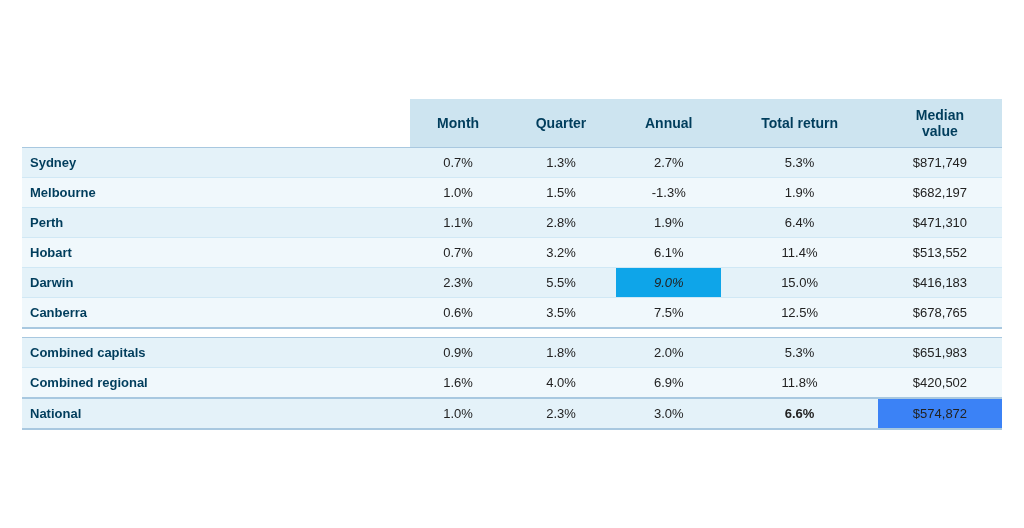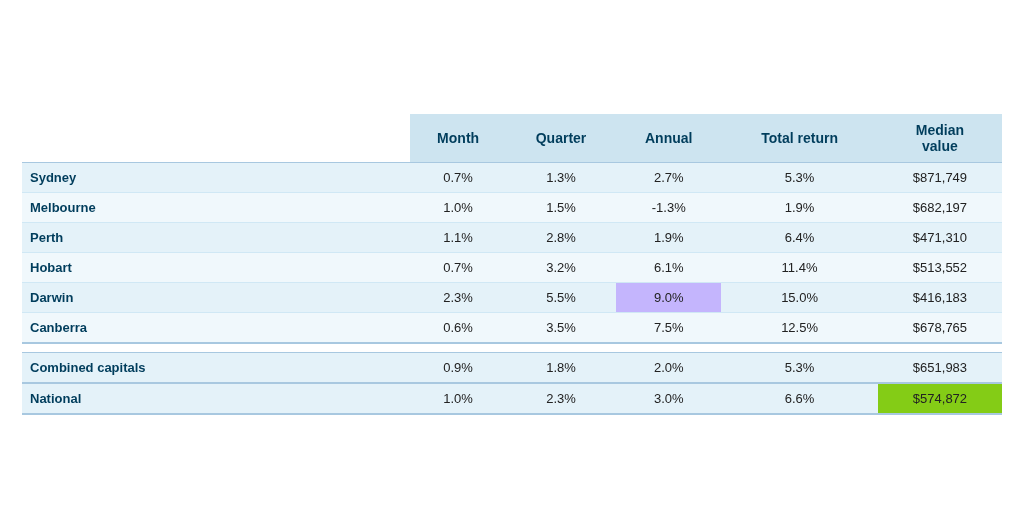--- a/index.html
+++ b/index.html
@@ -111,21 +111,21 @@
           <td class="value-cell" style="background-color: rgb(240, 248, 252);">0.7%</td>
           <td class="value-cell" style="background-color: rgb(240, 248, 252);">3.2%</td>
           <td class="value-cell" style="background-color: rgb(240, 248, 252);">6.1%</td>
           <td class="value-cell" style="background-color: rgb(240, 248, 252);">11.4%</td>
           <td class="value-cell" style="background-color: rgb(240, 248, 252);">$513,552</td>
         </tr>
         <tr>
           <td class="city-name" style="background-color: rgb(228, 242, 249);">Darwin</td>
           <td class="value-cell" style="background-color: rgb(228, 242, 249);">2.3%</td>
           <td class="value-cell" style="background-color: rgb(228, 242, 249);">5.5%</td>
-          <td class="value-cell" style="background-color: #c4b5fd;">9.0%</td>
+          <td class="value-cell" style="background-color: #0ea5e9; font-style: italic;">9.0%</td>
           <td class="value-cell" style="background-color: rgb(228, 242, 249);">15.0%</td>
           <td class="value-cell" style="background-color: rgb(228, 242, 249);">$416,183</td>
         </tr>
         <tr>
           <td class="city-name" style="background-color: rgb(240, 248, 252);">Canberra</td>
           <td class="value-cell" style="background-color: rgb(240, 248, 252);">0.6%</td>
           <td class="value-cell" style="background-color: rgb(240, 248, 252);">3.5%</td>
           <td class="value-cell" style="background-color: rgb(240, 248, 252);">7.5%</td>
           <td class="value-cell" style="background-color: rgb(240, 248, 252);">12.5%</td>
           <td class="value-cell" style="background-color: rgb(240, 248, 252);">$678,765</td>
@@ -140,22 +140,30 @@
         </tr>
         <tr>
           <td class="city-name" style="background-color: rgb(228, 242, 249);">Combined capitals</td>
           <td class="value-cell" style="background-color: rgb(228, 242, 249);">0.9%</td>
           <td class="value-cell" style="background-color: rgb(228, 242, 249);">1.8%</td>
           <td class="value-cell" style="background-color: rgb(228, 242, 249);">2.0%</td>
           <td class="value-cell" style="background-color: rgb(228, 242, 249);">5.3%</td>
           <td class="value-cell" style="background-color: rgb(228, 242, 249);">$651,983</td>
         </tr>
         <tr>
+          <td class="city-name" style="background-color: rgb(240, 248, 252);">Combined regional</td>
+          <td class="value-cell" style="background-color: rgb(240, 248, 252);">1.6%</td>
+          <td class="value-cell" style="background-color: rgb(240, 248, 252);">4.0%</td>
+          <td class="value-cell" style="background-color: rgb(240, 248, 252);">6.9%</td>
+          <td class="value-cell" style="background-color: rgb(240, 248, 252);">11.8%</td>
+          <td class="value-cell" style="background-color: rgb(240, 248, 252);">$420,502</td>
+        </tr>
+        <tr>
           <td class="city-name" style="background-color: rgb(228, 242, 249); border-top: 2px solid rgb(168, 200, 224); border-bottom: 2px solid rgb(168, 200, 224);">National</td>
           <td class="value-cell" style="background-color: rgb(228, 242, 249); border-top: 2px solid rgb(168, 200, 224); border-bottom: 2px solid rgb(168, 200, 224);">1.0%</td>
           <td class="value-cell" style="background-color: rgb(228, 242, 249); border-top: 2px solid rgb(168, 200, 224); border-bottom: 2px solid rgb(168, 200, 224);">2.3%</td>
           <td class="value-cell" style="background-color: rgb(228, 242, 249); border-top: 2px solid rgb(168, 200, 224); border-bottom: 2px solid rgb(168, 200, 224);">3.0%</td>
-          <td class="value-cell" style="background-color: rgb(228, 242, 249); border-top: 2px solid rgb(168, 200, 224); border-bottom: 2px solid rgb(168, 200, 224);">6.6%</td>
-          <td class="value-cell" style="background-color: #84cc16; border-top: 2px solid rgb(168, 200, 224); border-bottom: 2px solid rgb(168, 200, 224); margin-top: 11px;">$574,872</td>
+          <td class="value-cell" style="background-color: rgb(228, 242, 249); border-top: 2px solid rgb(168, 200, 224); border-bottom: 2px solid rgb(168, 200, 224); font-weight: bold;">6.6%</td>
+          <td class="value-cell" style="background-color: #3b82f6; border-top: 2px solid rgb(168, 200, 224); border-bottom: 2px solid rgb(168, 200, 224); margin-top: 11px;">$574,872</td>
         </tr>
       </tbody>
   </table>
 </div>
 
 </body></html>

